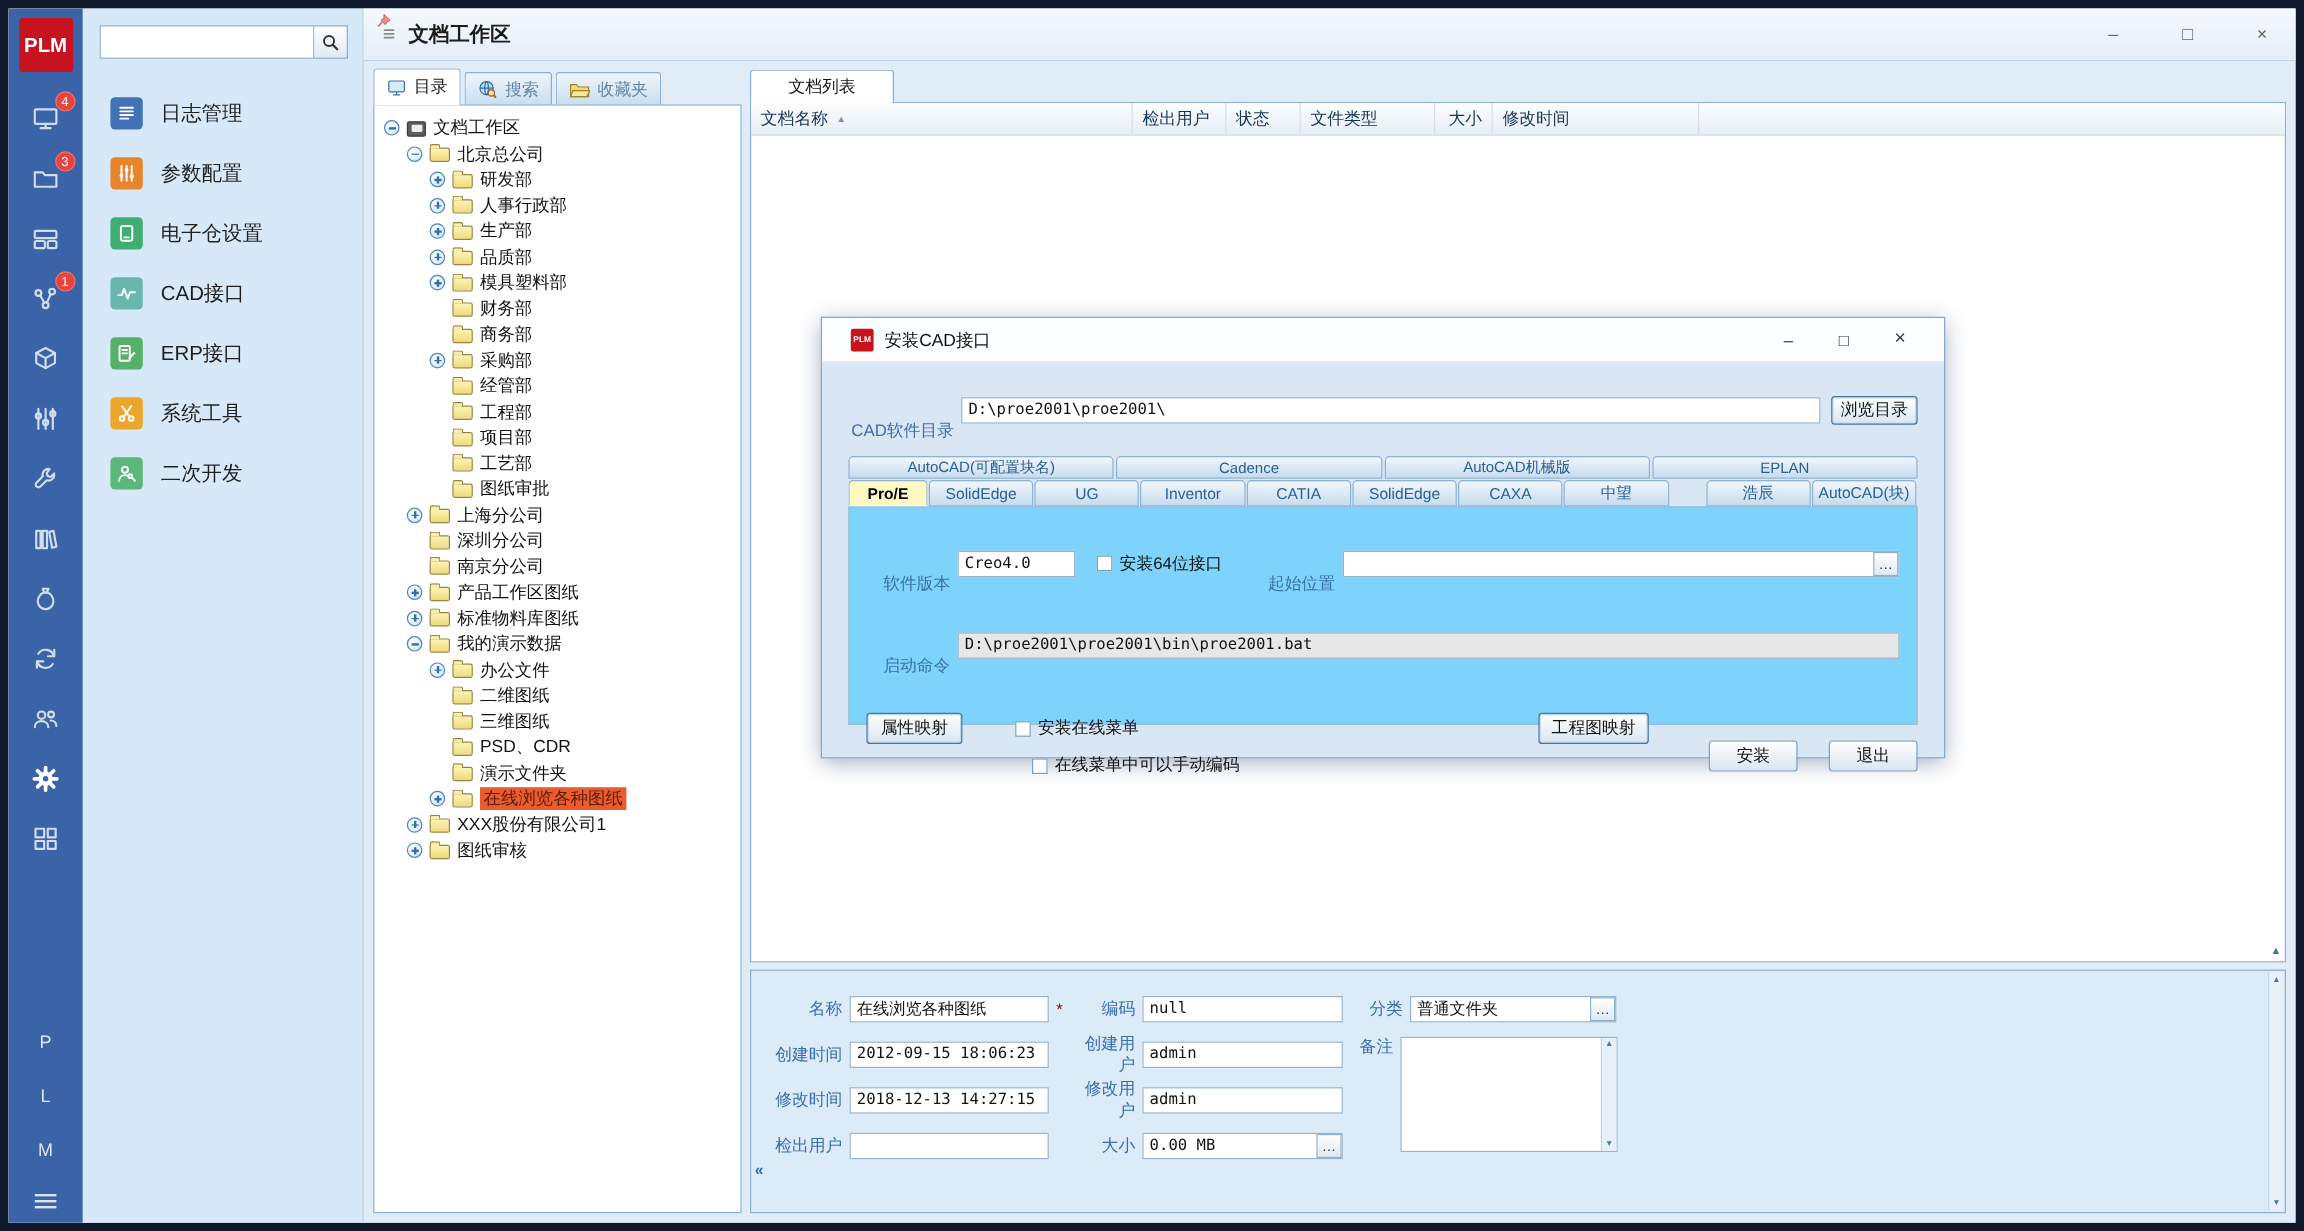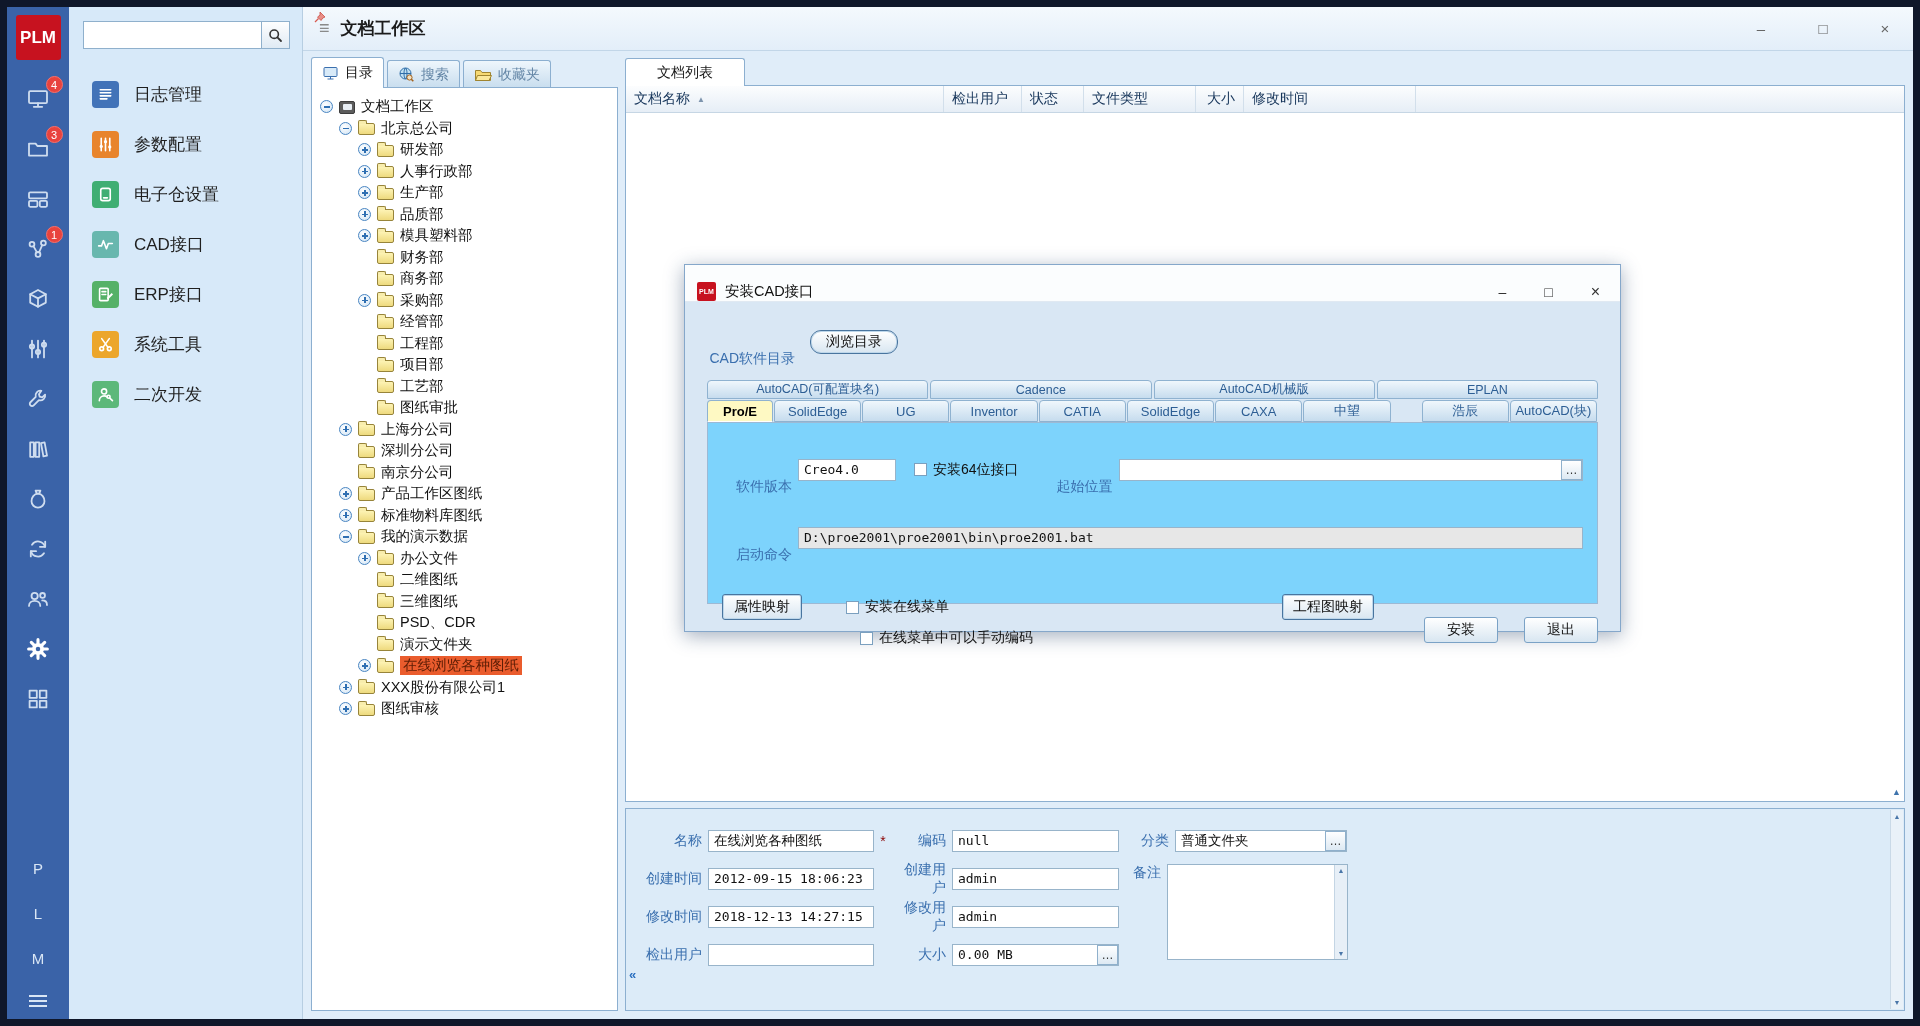--- a/index.html
+++ b/index.html
@@ -134,38 +134,38 @@
   .p-sb { position:absolute; right:1px; top:1px; bottom:1px; width:13px; background:#e9f1f8;
           border-left:1px solid #c9d9e7; display:flex; flex-direction:column; justify-content:space-between;
           align-items:center; padding:3px 0; font-size:7px; color:#4a76a8; }
   .collapse-left { position:absolute; left:3px; bottom:28px; color:#2a6fc0; font-size:13px;
                    font-weight:bold; cursor:pointer; z-index:4; }
 
   
   .dialog { position:absolute; left:677px; top:257px; width:937px; height:368px; z-index:50;
             background:#d9e7f4; border:1px solid #85a7ca; box-shadow:0 4px 18px rgba(25,55,95,.4); }
   .dlg-title { height:37px; background:#fbfdfe; border-bottom:1px solid #e0e9f2; display:flex;
-               align-items:flex-end; padding:0 12px; }
+               align-items:center; padding:0 24px; }
   .dlg-logo { width:19px; height:19px; border-radius:2px; background:#c7121f; color:#fff; font-size:7px;
               font-weight:bold; display:flex; align-items:center; justify-content:center; }
   .dlg-title-text { margin-left:9px; font-size:14.5px; color:#111; }
   .dlg-controls { margin-left:auto; display:flex; gap:38px; font-size:14px; color:#333;
                   align-items:center; padding-right:8px; }
   .dlg-body { padding:13px 22px 0; position:relative; }
   .drow { display:flex; align-items:center; }
   .dlabel { color:#3a6fae; font-size:14px; flex:none;margin-top:35px; }
   .l-caddir { width:88px; text-align:right; margin-right:6px; }
   .din { height:22px; border:1px solid #98b4ca; background:#fff; padding:0 5px;
          font:13px "DejaVu Sans Mono",monospace; color:#111; outline:none; }
   .grow { flex:1; min-width:0; }
   .btn { height:26px; padding:0 12px; background:linear-gradient(#ffffff,#d8e6f1); cursor:pointer;
          border:1px solid #7aa2c6; border-radius:3px; font-size:14px; color:#111;
          display:flex; align-items:center; justify-content:center; white-space:nowrap; }
   .btn.strong { border-color:#49759f; box-shadow:inset 0 0 0 1px #bed7ea; }
-  .browse { margin-left:9px; width:88px; height:24px; flex:none;border-radius:11px; }
+  .browse { margin-left:9px; width:72px; height:24px; flex:none; }
   .tabs-wrap { margin-top:12px; }
   .tr1 { display:flex; gap:2px; }
   .dtab { display:flex; align-items:center; justify-content:center; cursor:pointer;
           border:1px solid #8fb2d0; border-radius:4px 4px 0 0;
           background:linear-gradient(#f0f7fc,#c6dcee); font-size:12.5px; color:#2d5e94; }
   .tr1 .dtab { flex:1; height:19px; }
   .tr2 { display:flex; margin-top:1px; position:relative; }
   .tr2 .dtab { flex:1; height:22px; margin-right:1px; font-size:13px; }
   .dtab.on { background:#fef9c3; color:#000; font-weight:bold; border-bottom-color:#fff;
              margin-bottom:-1px; z-index:3; }
@@ -715,20 +715,21 @@
       <span class="dlg-title-text">安装CAD接口</span>
       <div class="dlg-controls">
         <span>–</span>
         <span>□</span>
         <span style="font-size:16px">×</span>
       </div>
     </div>
     <div class="dlg-body">
       <div class="drow">
         <span class="dlabel l-caddir">CAD软件目录</span>
+        <input class="din grow" value="D:\proe2001\proe2001\" style="">
         <button class="btn browse strong">浏览目录</button>
       </div>
 
       <div class="tabs-wrap">
         <div class="tr1">
 
             <div class="dtab">
               <span>AutoCAD(可配置块名)</span>
             </div>
 

